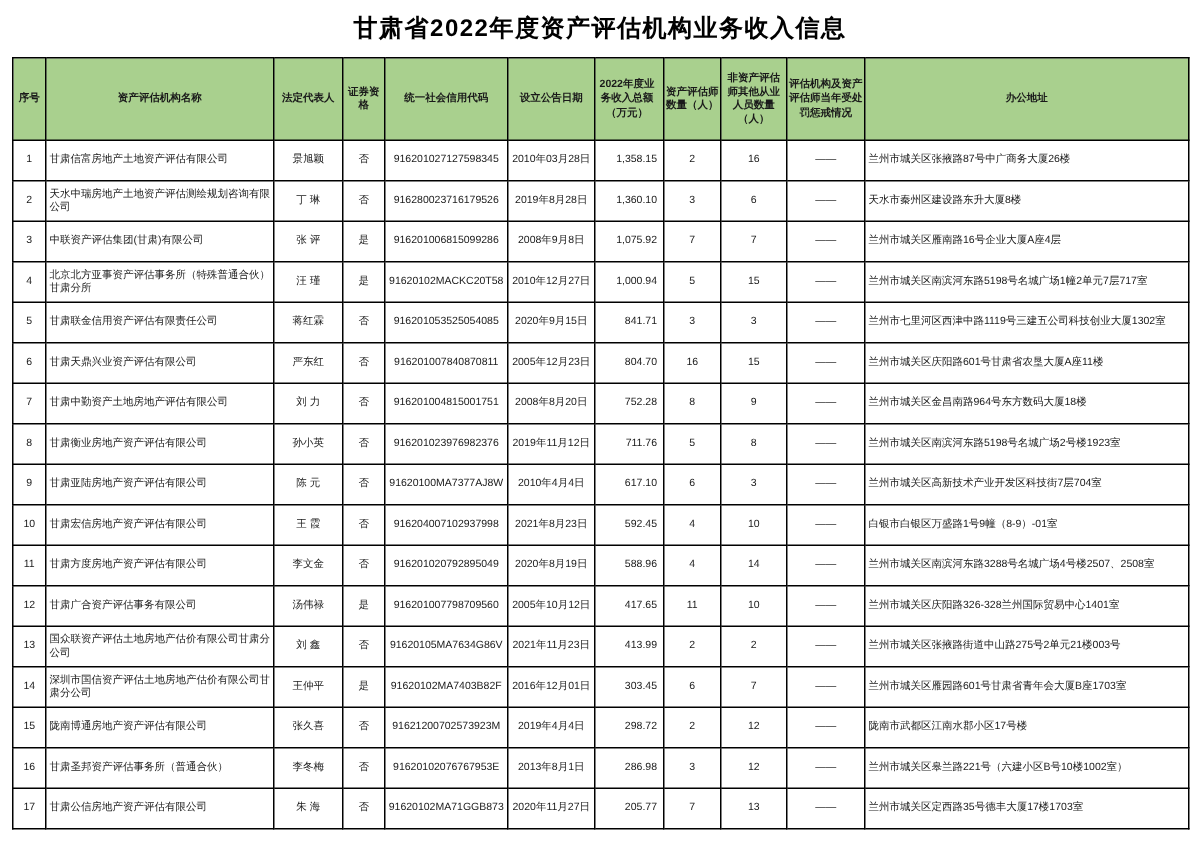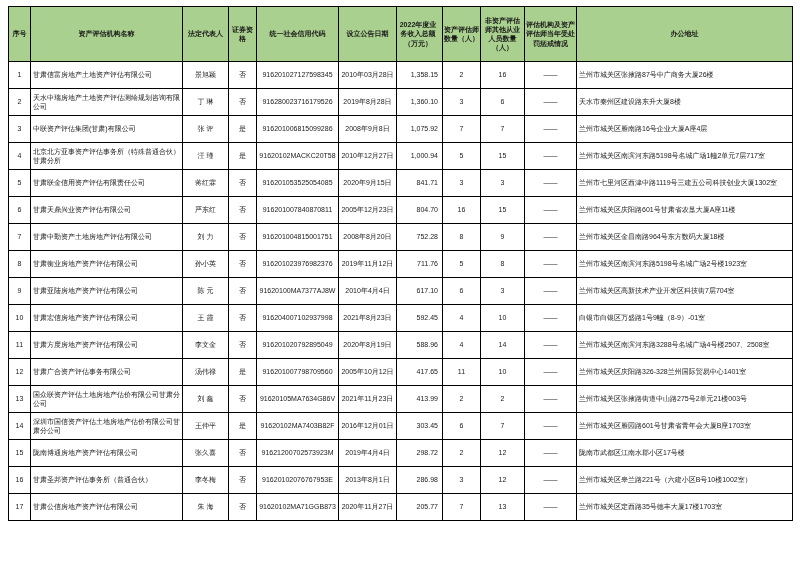--- a/index.html
+++ b/index.html
@@ -27,20 +27,21 @@
   .c7 { width: 38px; text-align: center; }
   .c8 { width: 44px; text-align: center; }
   .c9 { width: 52px; text-align: center; }
   .c10 { width: 216px; text-align: left; }
   thead th.c1, thead th.c6, thead th.c10 { text-align: center; }
 </style>
 </head>
 <body>
 
 <div class="page">
+  <div class="title">甘肃省2022年度资产评估机构业务收入信息</div>
   <table>
     <thead>
       <tr>
           <th class="c0">序号</th>
           <th class="c1">资产评估机构名称</th>
           <th class="c2">法定代表人</th>
           <th class="c3">证券资格</th>
           <th class="c4">统一社会信用代码</th>
           <th class="c5">设立公告日期</th>
           <th class="c6">2022年度业务收入总额（万元）</th>

